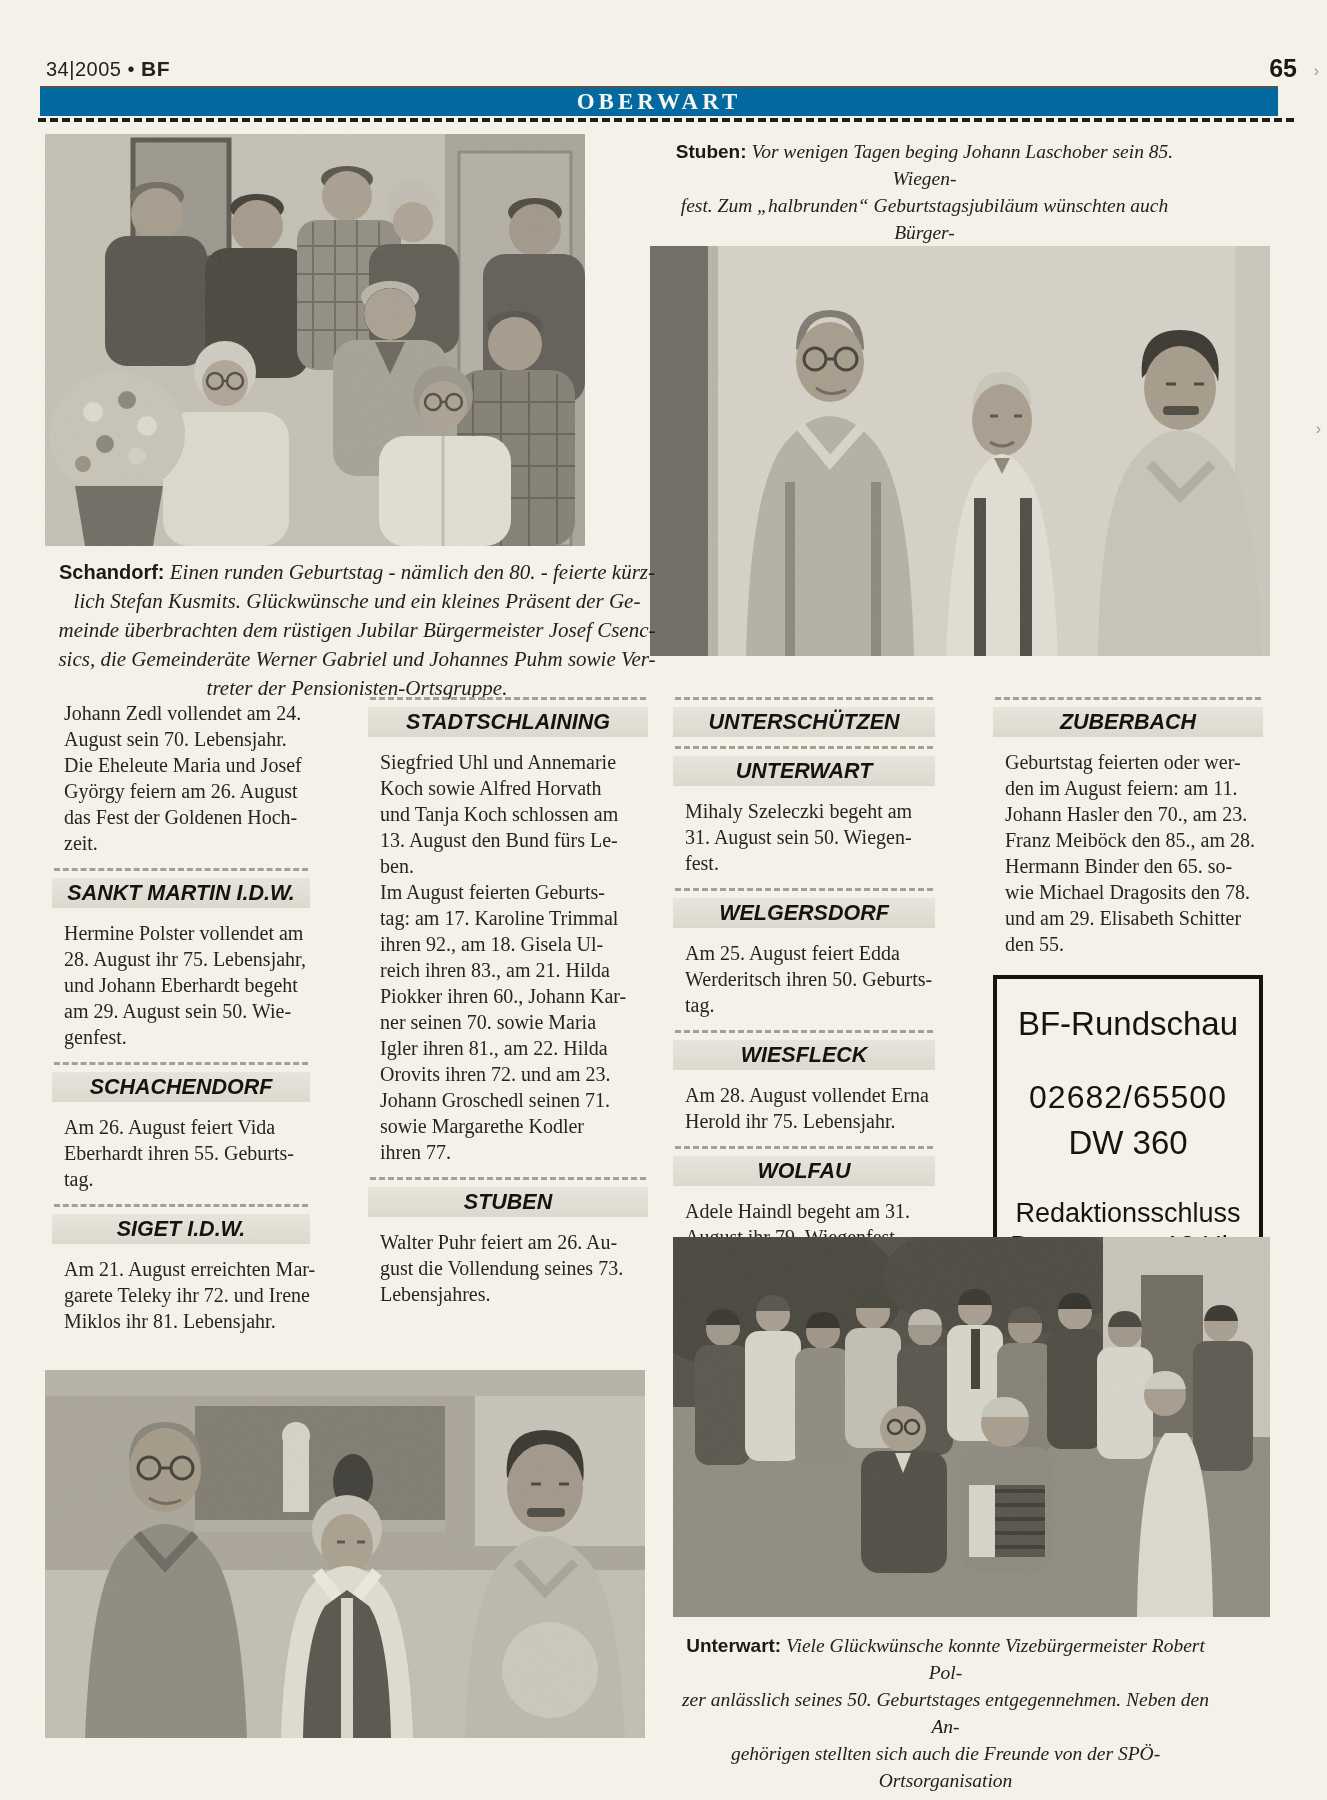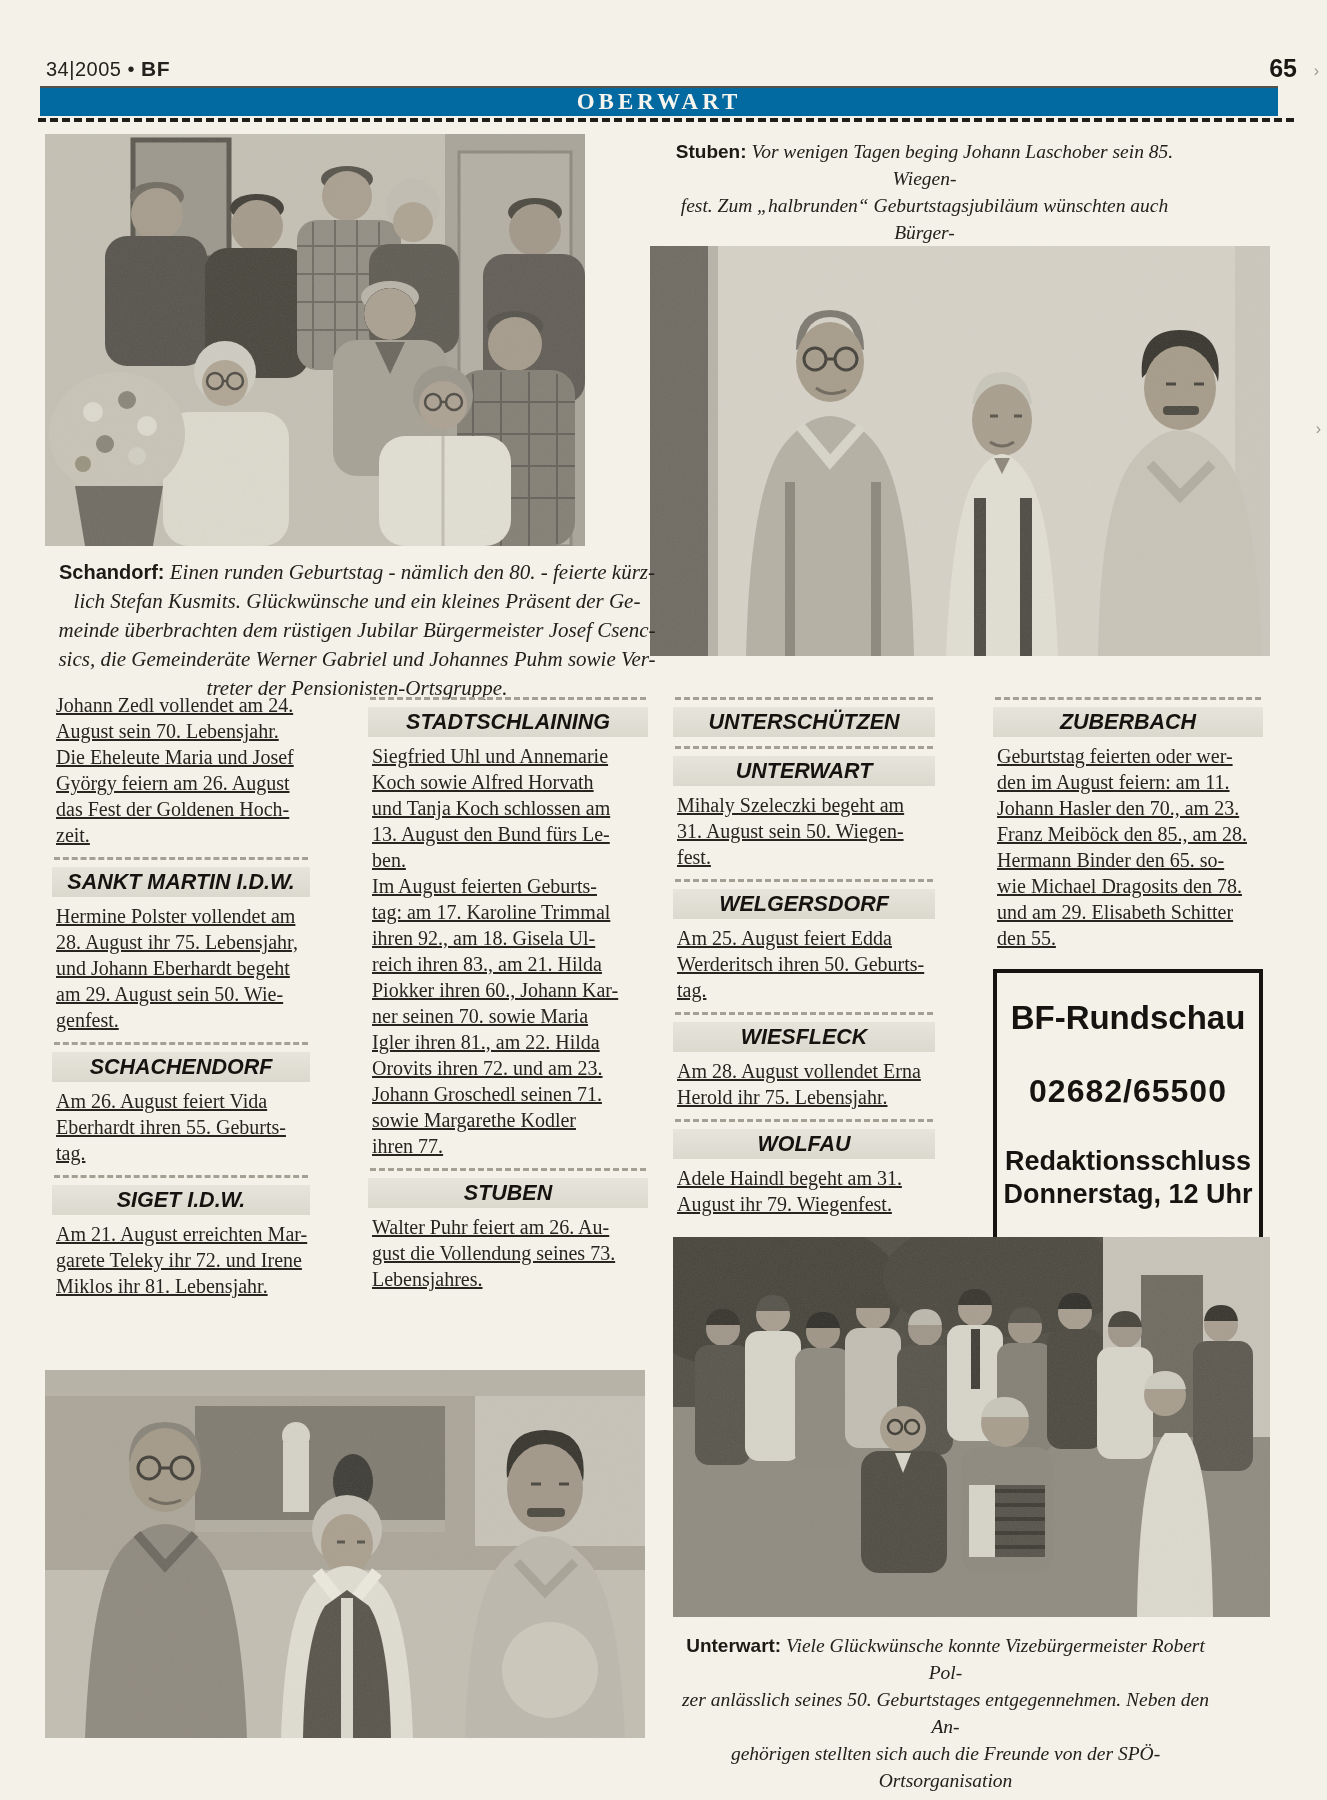--- a/index.html
+++ b/index.html
@@ -31,27 +31,27 @@
   .caption.small{font-size:19.5px;line-height:27px;}
   .caption.small .lead{font-size:19px;line-height:27px;}
   .cap-schandorf{left:52px;top:558px;width:610px;}
   .cap-stuben-top{left:652px;top:138px;width:545px;}
   .cap-stuben-mid{left:52px;top:1254px;width:610px;}
   .cap-unterwart{left:673px;top:1632px;width:545px;}
   
   .col{position:absolute;top:688px;}
   .col1{left:52px;width:258px;} .col2{left:368px;width:280px;}
   .col3{left:673px;width:262px;} .col4{left:993px;width:270px;}
-  .body{margin:4px;font:20px/26px "Liberation Serif",serif;color:#27251f;white-space:pre;text-decoration:underline;}
+  .body{margin:12px;font:20px/26px "Liberation Serif",serif;color:#27251f;white-space:pre;}
   .sec-dash{border-top:3px dashed #a4a094;margin:9px 2px 7px;height:0;}
   .sec-band{background:linear-gradient(#e7e4db,#dbd8ce);text-align:center;
         font:bold italic 21.5px/30px "Liberation Sans",sans-serif;color:#14130f;margin-bottom:6px;}
   
   .infobox{border:4px solid #151410;margin-top:18px;padding:26px 4px 28px;text-align:center;
-        font-family:"Liberation Sans",sans-serif;font-weight:bold;color:#151410;}
+        font-family:"Liberation Sans",sans-serif;font-weight:normal;color:#151410;}
   .infobox div{white-space:nowrap;}
   .ib-title{font-size:33px;}
   .ib-phone{font-size:32px;margin-top:36px;letter-spacing:1px;}
   .ib-ext{font-size:33px;margin-top:8px;}
   .ib-dl1{font-size:27px;margin-top:36px;}
   .ib-dl2{font-size:27px;margin-top:2px;}
 </style>
 </head>
 <body>
 
@@ -274,20 +274,21 @@
 den im August feiern: am 11.
 Johann Hasler den 70., am 23.
 Franz Meiböck den 85., am 28.
 Hermann Binder den 65. so-
 wie Michael Dragosits den 78.
 und am 29. Elisabeth Schitter
 den 55.</p>
     <div class="infobox">
       <div class="ib-title">BF-Rundschau</div>
       <div class="ib-phone">02682/65500</div>
+      <div class="ib-ext">DW 360</div>
       <div class="ib-dl1">Redaktionsschluss</div>
       <div class="ib-dl2">Donnerstag, 12 Uhr</div>
     </div>
   </div>
 
 
   <div class="photo photo3">
     <svg viewBox="0 0 600 368" preserveAspectRatio="none">
       <defs>
           <filter id="g3">

